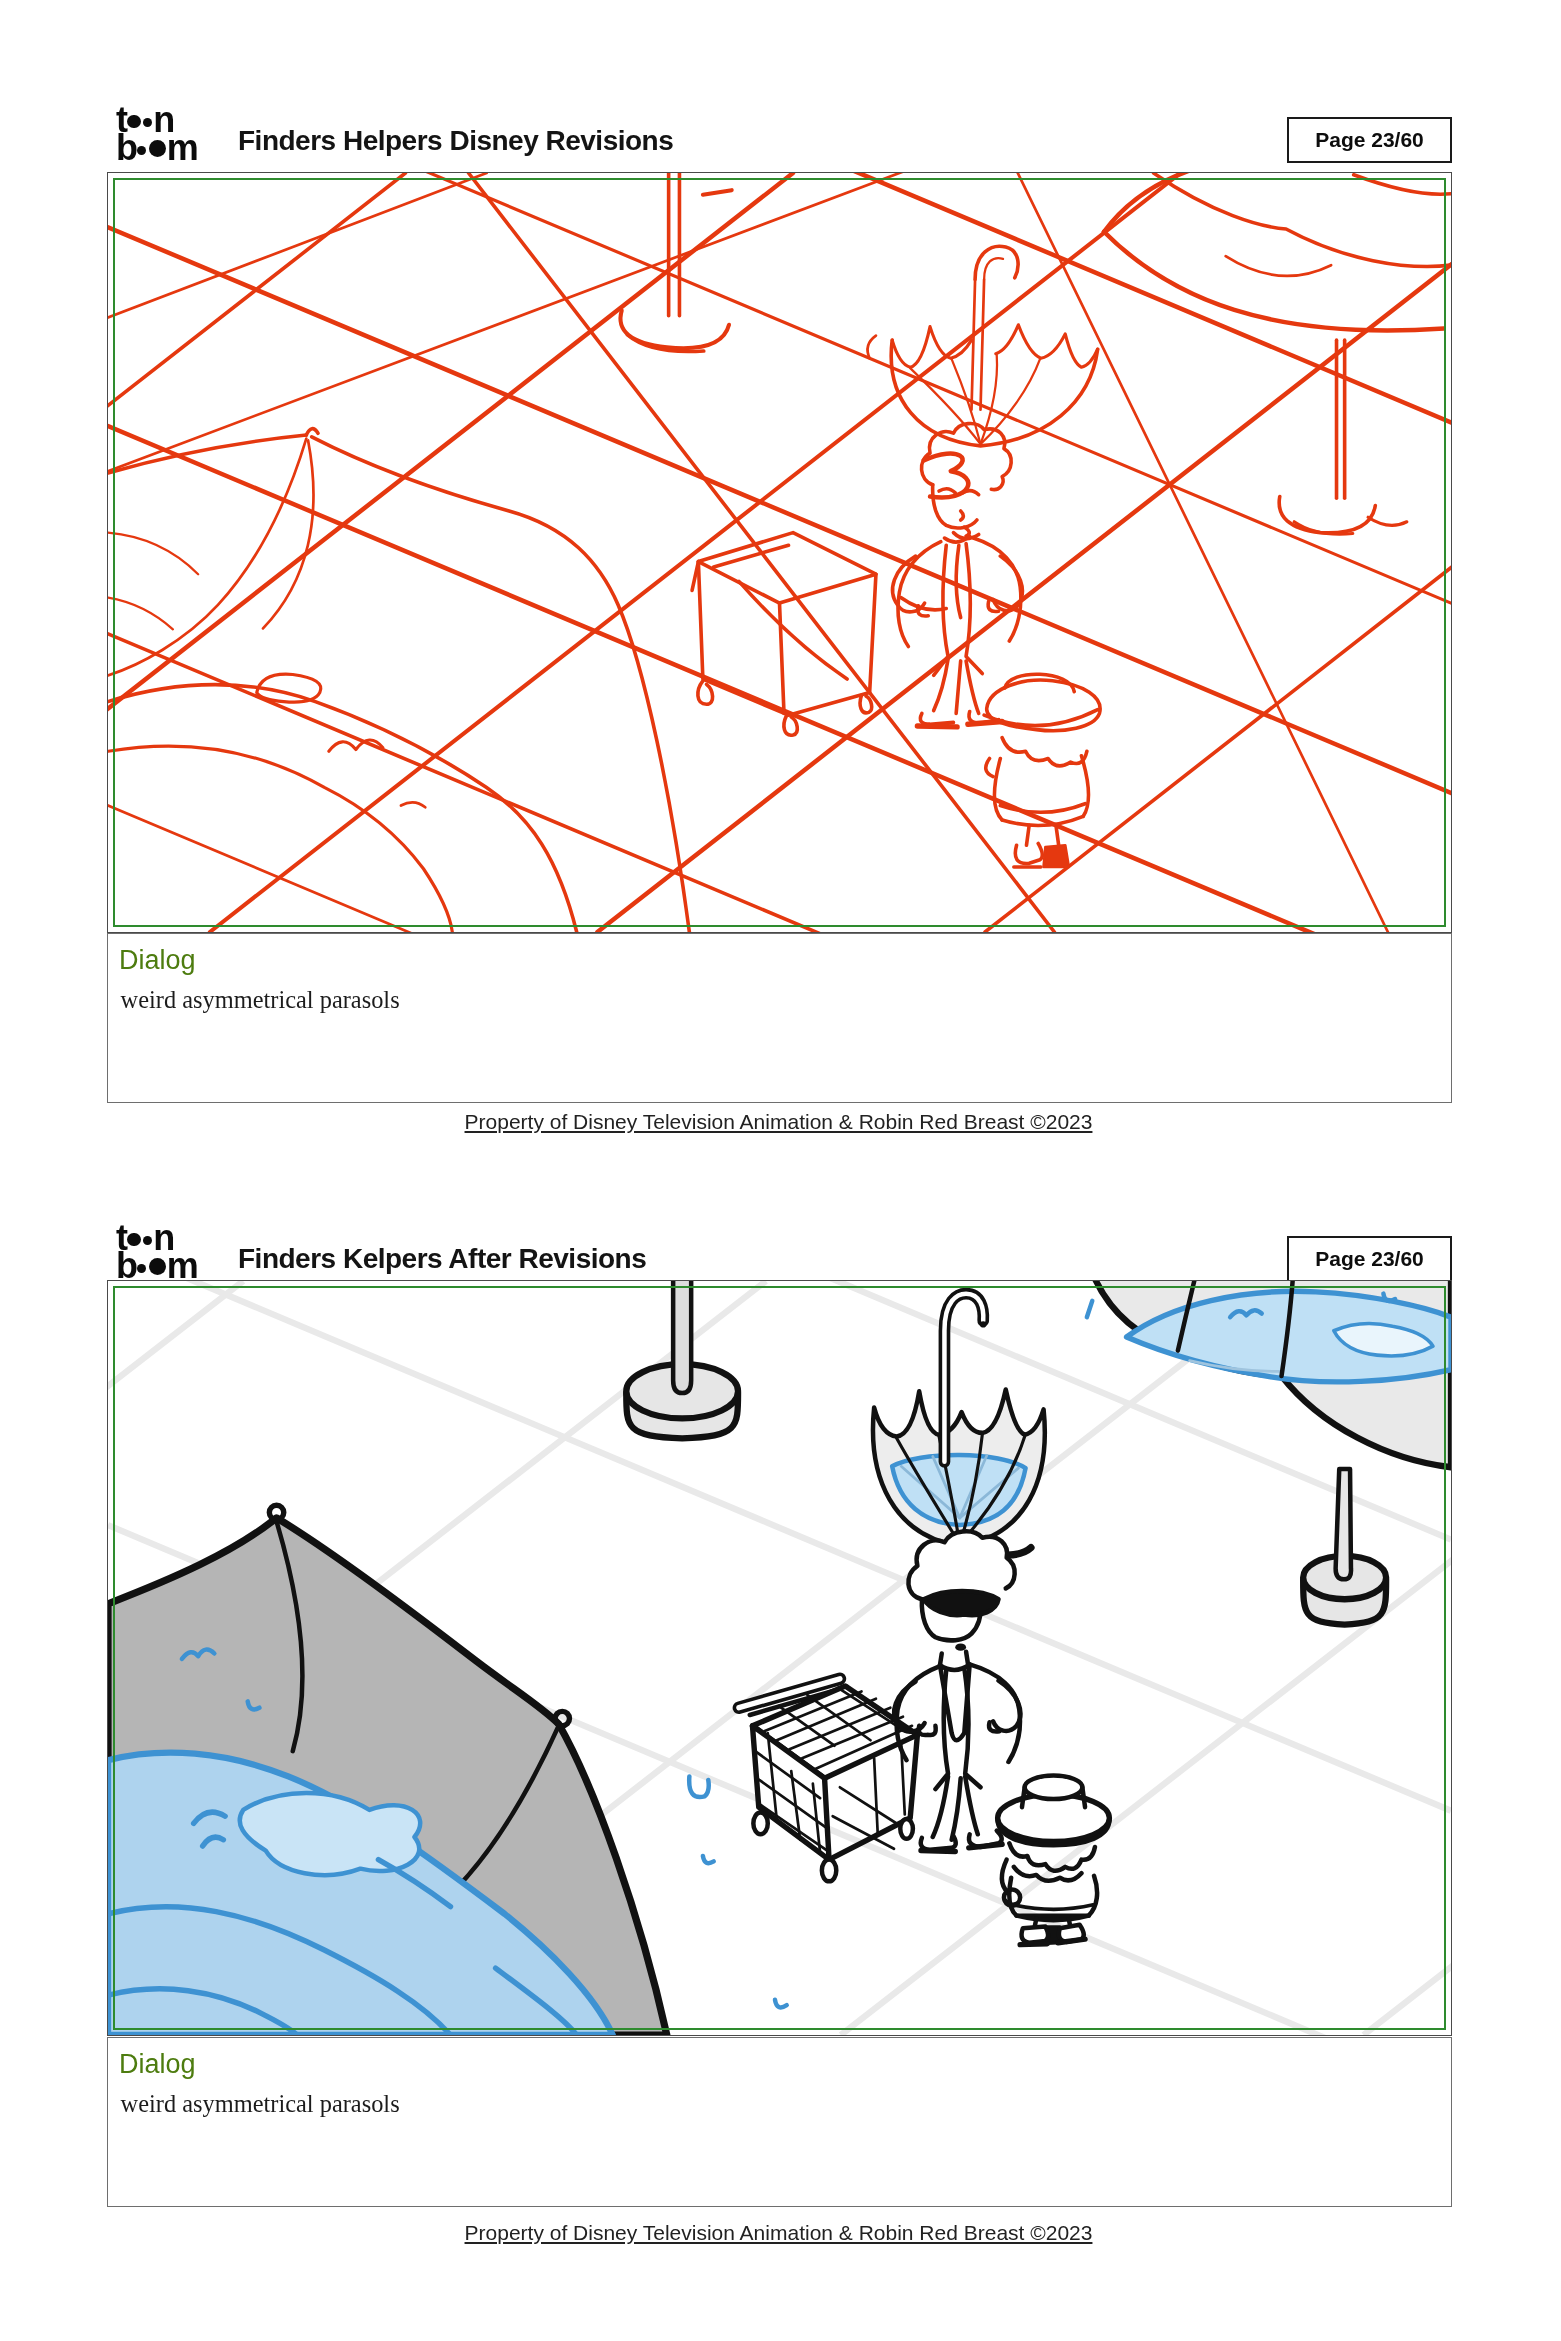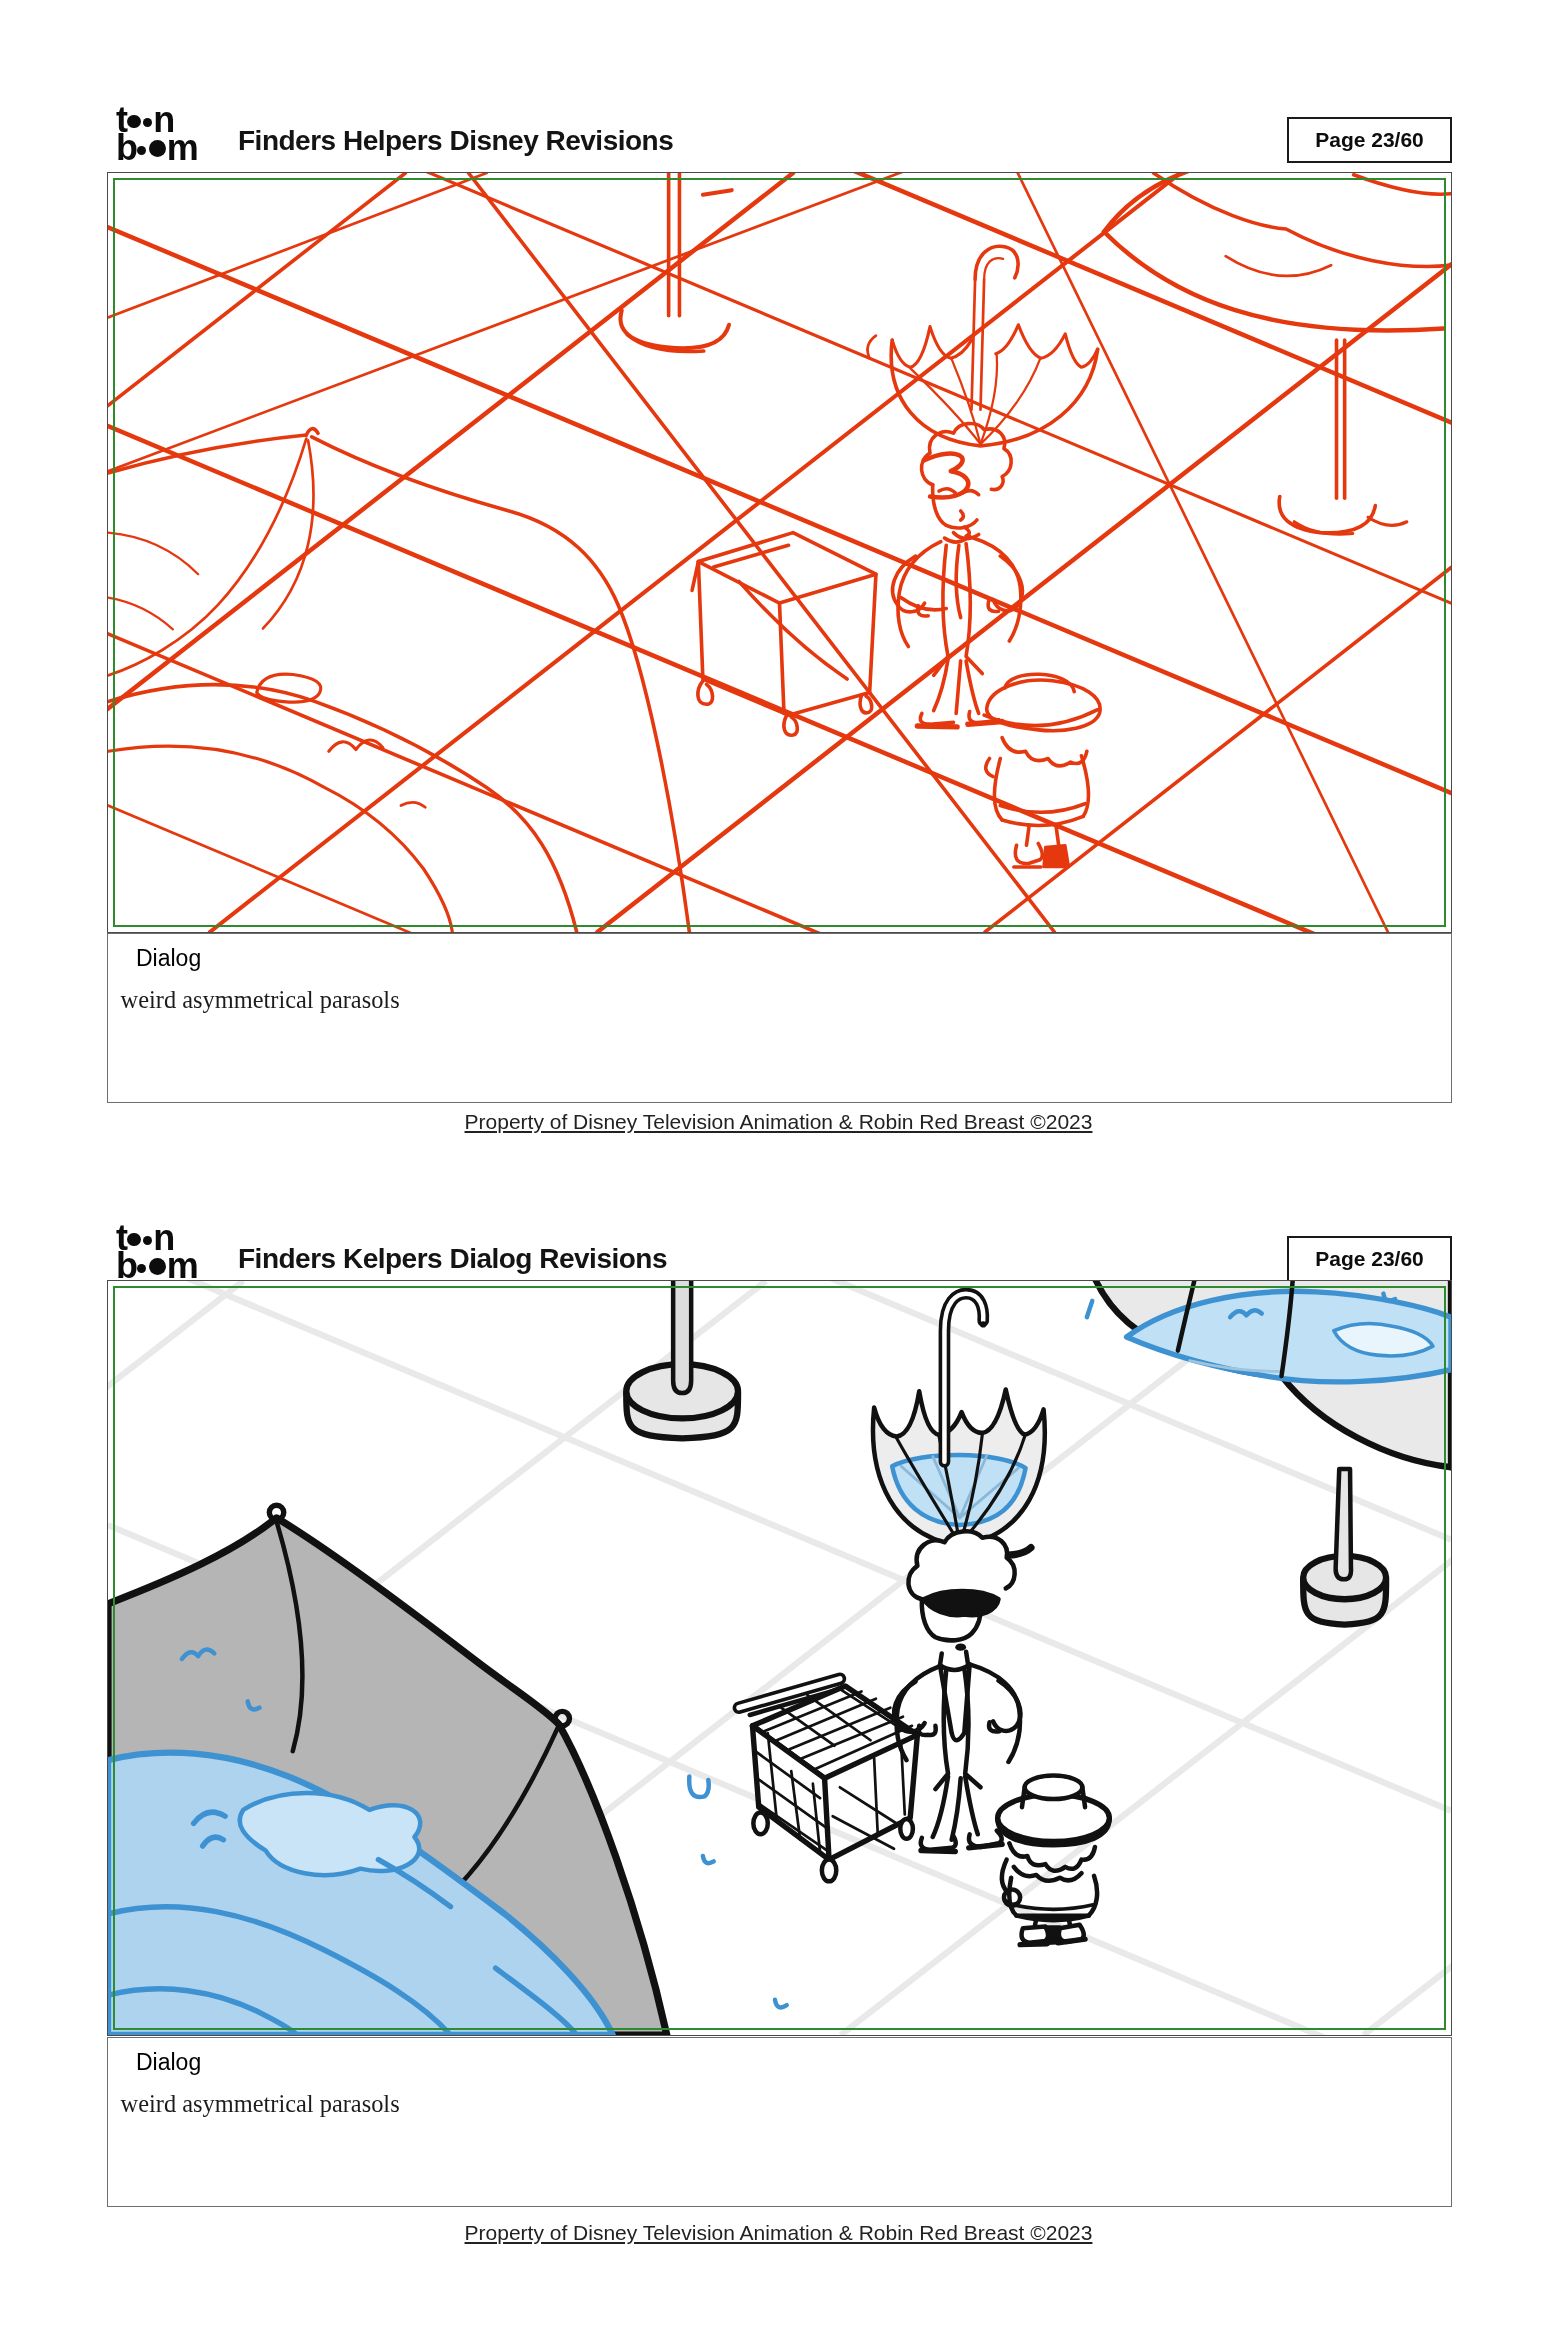--- a/index.html
+++ b/index.html
@@ -15,21 +15,21 @@
   .d19{width:17px;height:17px;margin-top:3.6px;}
   .title{position:absolute;left:238px;font-size:28px;font-weight:bold;letter-spacing:-0.5px;color:#141414;}
   .pagebox{position:absolute;left:1287px;width:161px;height:42px;border:2.7px solid #1a1a1a;
            background:#fff;text-align:center;line-height:42px;font-size:21px;font-weight:bold;color:#0d0d0d;}
   
   .panel{position:absolute;left:107px;width:1343px;background:#fff;border:1.8px solid #4a4a4a;overflow:hidden;}
   .panel svg{position:absolute;left:0;top:0;width:100%;height:100%;}
   .greenframe{position:absolute;left:5.4px;top:5.4px;right:5.4px;bottom:5.4px;border:2.7px solid #2e8b2e;pointer-events:none;}
   
   .dialogbox{position:absolute;left:107px;width:1343px;height:168px;border:1.8px solid #6e6e6e;background:#fff;}
-  .dialog-label{position:absolute;left:28px;top:11px;font-size:23px;color:#000000;}
+  .dialog-label{position:absolute;left:11px;top:11px;font-size:27px;color:#4d7c0f;}
   .dialog-text{position:absolute;left:12.6px;top:52px;font-size:24.4px;color:#1c1c1c;font-family:Liberation Serif, serif;}
   .footer{position:absolute;left:107px;width:1343px;text-align:center;font-size:21px;color:#222;text-decoration:underline;}
 </style>
 </head>
 <body>
 
 <div class="page">
 
   <div class="logo" style="top:105px">
     <div class="logo-row">
@@ -184,21 +184,21 @@
         <i class="dot d10"></i>
         <span>n</span>
       </div>
     <div class="logo-row">
         <span>b</span>
         <i class="dot d10"></i>
         <i class="dot d19"></i>
         <span>m</span>
       </div>
   </div>
-  <div class="title" style="top:1243px">Finders Kelpers Dialog Revisions</div>
+  <div class="title" style="top:1243px">Finders Kelpers After Revisions</div>
   <div class="pagebox" style="top:1236px">Page 23/60</div>
 
   <div class="panel" style="top:1280px;height:754px">
     <svg viewBox="0 0 1490 834" preserveAspectRatio="none">
 
       <g fill="none" stroke="#e9e9e9" stroke-width="7">
         <path d="M0,-340 L1490,286"></path>
         <path d="M0,-40 L1490,586"></path>
         <path d="M0,270 L1490,896"></path>
         <path d="M0,580 L1490,1206"></path>

